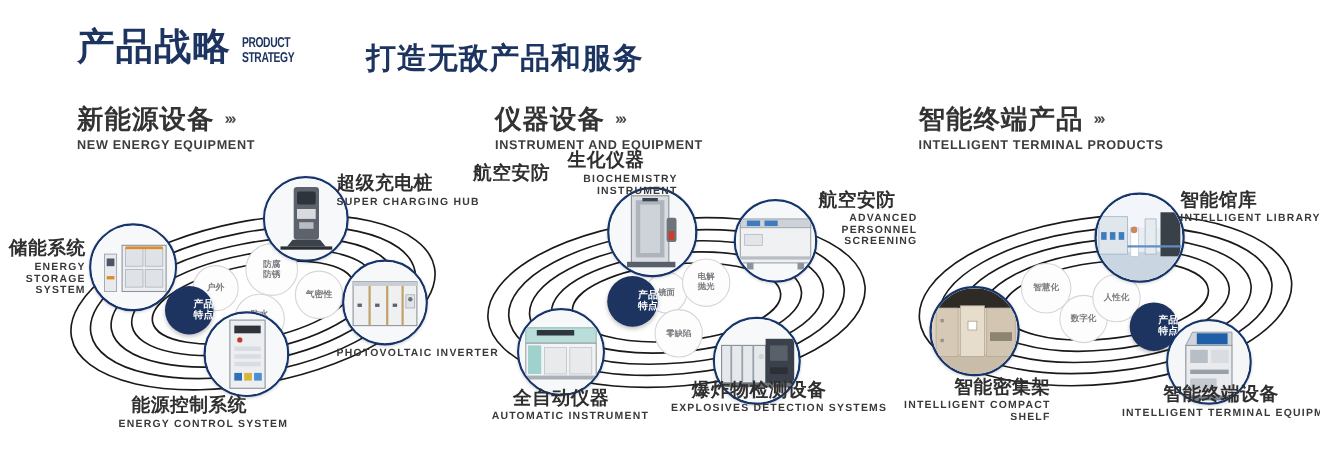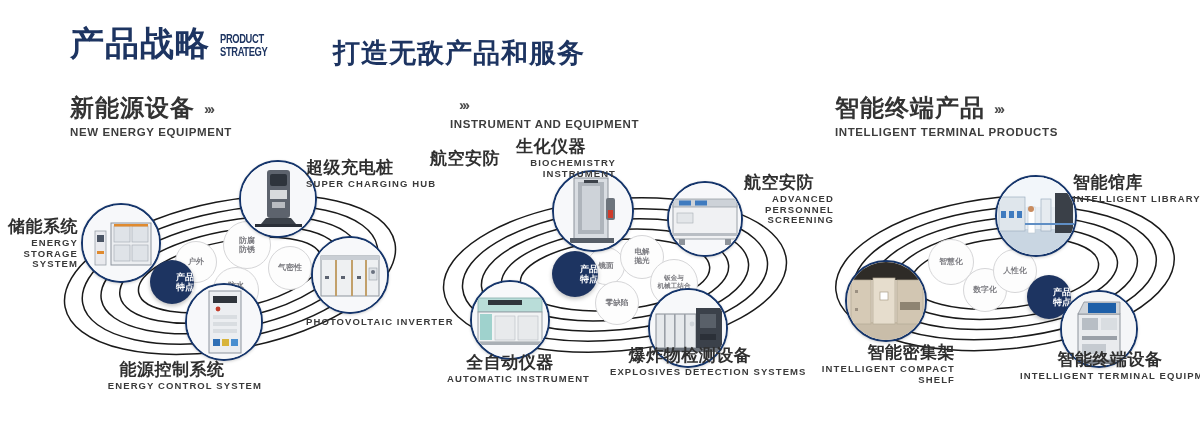--- a/index.html
+++ b/index.html
@@ -88,20 +88,21 @@
   <div class="sec-head" style="left:70px;top:96px;">
     <div class="row">
       <div class="sec-cn">新能源设备</div>
       <div class="arrows">›››</div>
     </div>
     <div class="sec-en">NEW ENERGY EQUIPMENT</div>
   </div>
 
   <div class="sec-head" style="left:450px;top:96px;">
     <div class="row">
+      <div class="sec-cn">仪器设备</div>
       <div class="arrows">›››</div>
     </div>
     <div class="sec-en">INSTRUMENT AND EQUIPMENT</div>
   </div>
 
   <div class="sec-head" style="left:835px;top:96px;">
     <div class="row">
       <div class="sec-cn">智能终端产品</div>
       <div class="arrows">›››</div>
     </div>
@@ -210,21 +211,20 @@
         <ellipse cx="195" cy="120" rx="172" ry="76"></ellipse>
         <ellipse cx="195" cy="120" rx="153" ry="65"></ellipse>
         <ellipse cx="195" cy="120" rx="134" ry="55"></ellipse>
         <ellipse cx="195" cy="120" rx="114" ry="45"></ellipse>
         <ellipse cx="195" cy="120" rx="95" ry="35"></ellipse>
       </g>
     </svg>
 
     <div class="feat" style="left:167px;top:92px;width:36px;height:36px;font-size:7.6px;">镜面</div>
     <div class="feat" style="left:200px;top:80px;width:42px;height:42px;font-size:7.6px;">电解<br>抛光</div>
-    <div class="feat" style="left:230px;top:104px;width:46px;height:46px;font-size:6.6px;">钣金与<br>机械工结合</div>
     <div class="feat" style="left:175px;top:126px;width:42px;height:42px;font-size:7.6px;">零缺陷</div>
 
     <div class="core" style="left:132px;top:96px;width:46px;height:46px;font-size:9px;">
       <span><span>产品</span><br><span>特点</span></span>
     </div>
 
     <div class="node" style="left:132px;top:15px;width:78px;height:78px;">
       <svg class="art" viewBox="0 0 78 78">
         <rect x="0" y="0" width="78" height="78" fill="#f7f8fa"></rect>
         <rect x="20" y="6" width="34" height="64" fill="#d9dde2" stroke="#8b9199" stroke-width="1"></rect>

